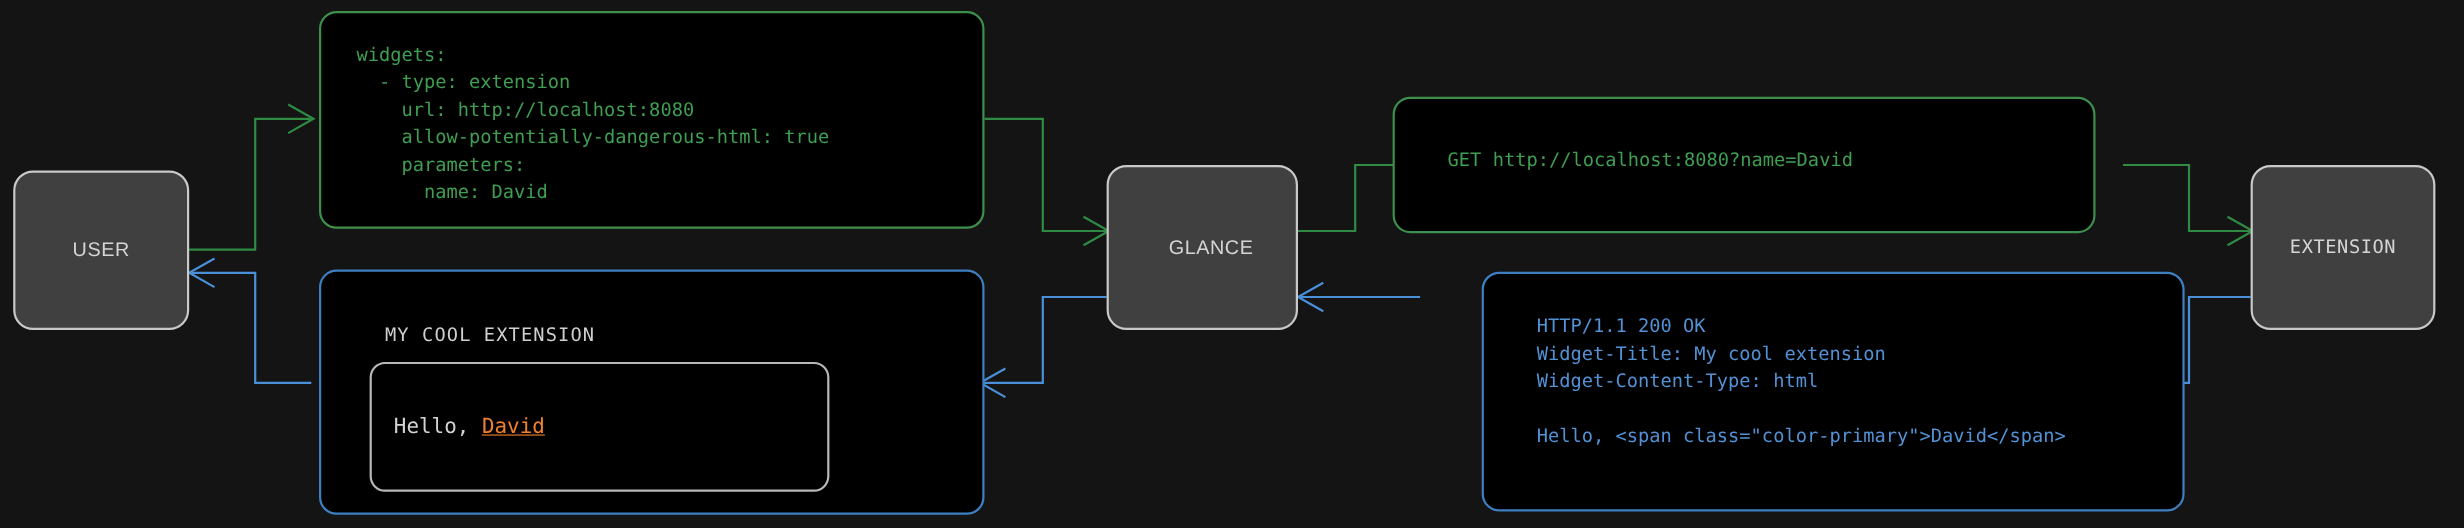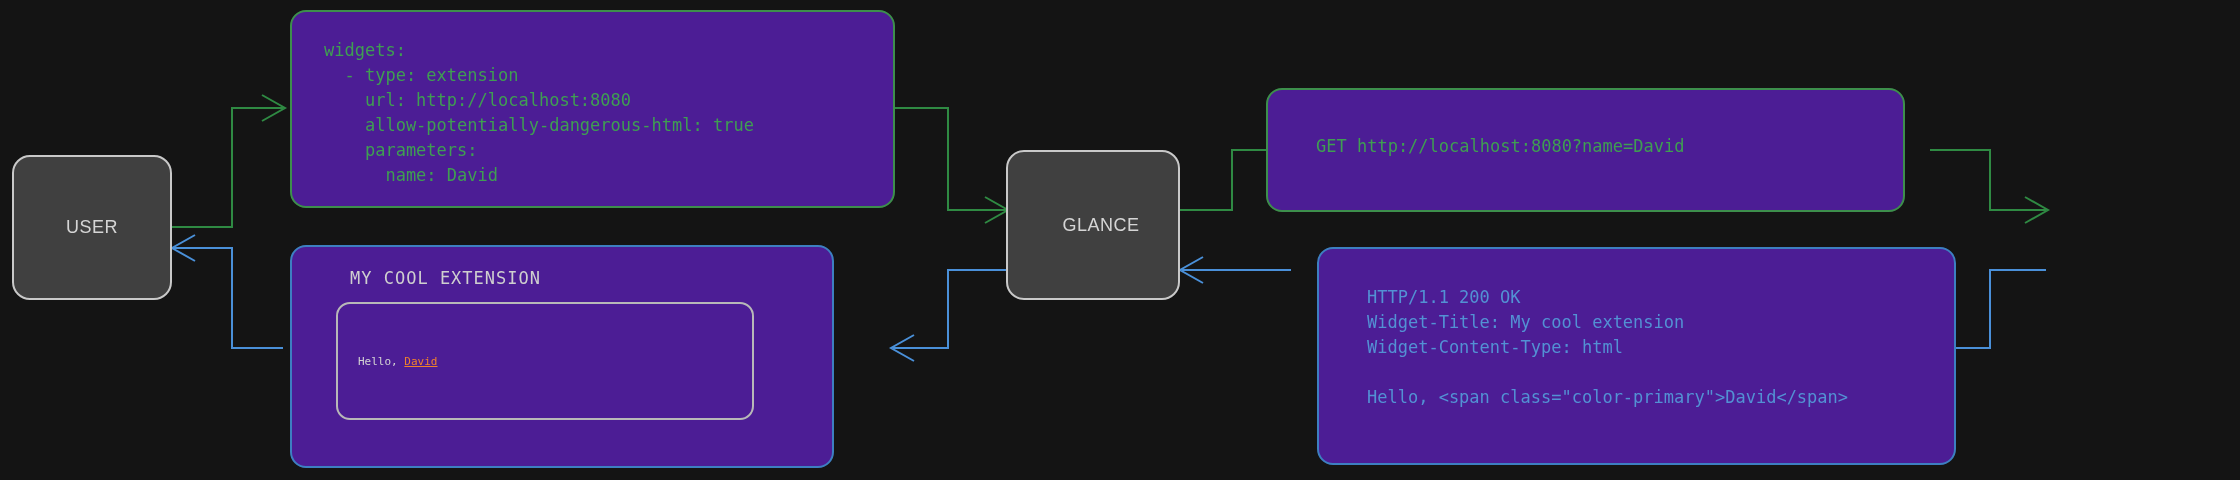--- a/index.html
+++ b/index.html
@@ -40,21 +40,21 @@
   }
   .node-label-mono {
     font-family: "DejaVu Sans Mono", monospace;
     font-size: 17px;
     letter-spacing: 0.5px;
     color: #d5d5d5;
   }
   .codebox {
     position: absolute;
     border-radius: 16px;
-    background: #4c1d95;
+    background: #000000;
     box-sizing: border-box;
     border-width: 2px;
     border-style: solid;
   }
   .codebox.green { border-color: #3d8f4c; }
   .codebox.blue  { border-color: #3d7fc1; }
   .code {
     font-family: "DejaVu Sans Mono", monospace;
     font-size: 17px;
     line-height: 25px;
@@ -73,21 +73,21 @@
   .widget-inner {
     border: 2px solid #b8b8b8;
     border-radius: 14px;
     box-sizing: border-box;
     display: flex;
     align-items: center;
     padding-left: 20px;
   }
   .widget-inner-text {
     font-family: "DejaVu Sans Mono", monospace;
-    font-size: 11px;
+    font-size: 19px;
     color: #d3d3d3;
     white-space: pre;
   }
   .accent-name { color: #f0812c; text-decoration: underline; }
 </style>
 </head>
 <body>
 
 <div id="stage">
 
@@ -119,43 +119,46 @@
   </svg>
 
   <div class="node" style="left:12px; top:155px; width:160px; height:145px;">
     <span class="node-label-sans">USER</span>
   </div>
 
   <div class="node" style="left:1006px; top:150px; width:174px; height:150px;padding-left:16px;">
     <span class="node-label-sans">GLANCE</span>
   </div>
 
+  <div class="node" style="left:2046px; top:150px; width:168px; height:150px;">
+    <span class="node-label-mono">EXTENSION</span>
+  </div>
 
   <div class="codebox green" style="left:290px; top:10px; width:605px; height:198px; padding:26px 0 0 32px;">
     <pre class="code green">widgets:
   - type: extension
     url: http://localhost:8080
     allow-potentially-dangerous-html: true
     parameters:
       name: David</pre>
   </div>
 
   <div class="codebox green" style="left:1266px; top:88px; width:639px; height:124px; padding:44px 0 0 48px;">
     <pre class="code green">GET http://localhost:8080?name=David</pre>
   </div>
 
-  <div class="codebox blue" style="left:1317px; top:247px; width:639px; height:218px; padding:36px 0 16px 48px;">
+  <div class="codebox blue" style="left:1347px; top:247px; width:639px; height:218px; padding:36px 0 16px 48px;">
     <pre class="code blue">HTTP/1.1 200 OK
 Widget-Title: My cool extension
 Widget-Content-Type: html
 
 Hello, &lt;span class="color-primary"&gt;David&lt;/span&gt;</pre>
   </div>
 
-  <div class="codebox blue" style="left:290px; top:245px; width:544px; height:223px; padding:21px 0 0 0;">
+  <div class="codebox blue" style="left:290px; top:245px; width:605px; height:223px; padding:48px 0 0 0;">
     <div class="widget-title" style="margin-left:58px;">MY COOL EXTENSION</div>
     <div class="widget-inner" style="margin:14px 0 0 44px; width:418px; height:118px;">
       <span class="widget-inner-text">Hello, </span>
         <span class="widget-inner-text accent-name">David</span>
     </div>
   </div>
 
 </div>
 
 </body></html>

